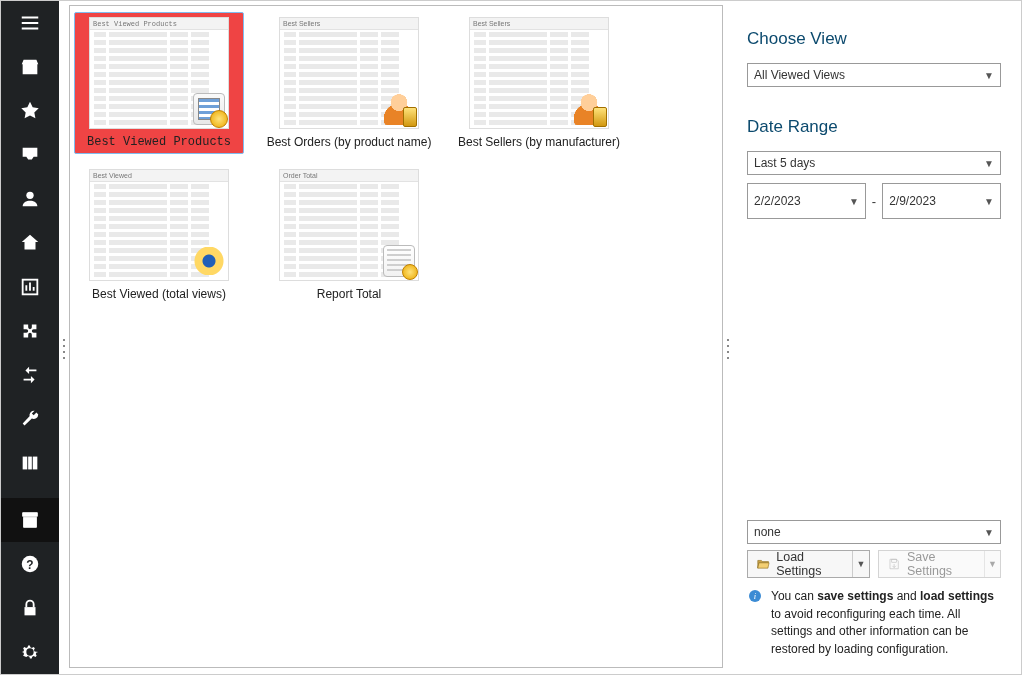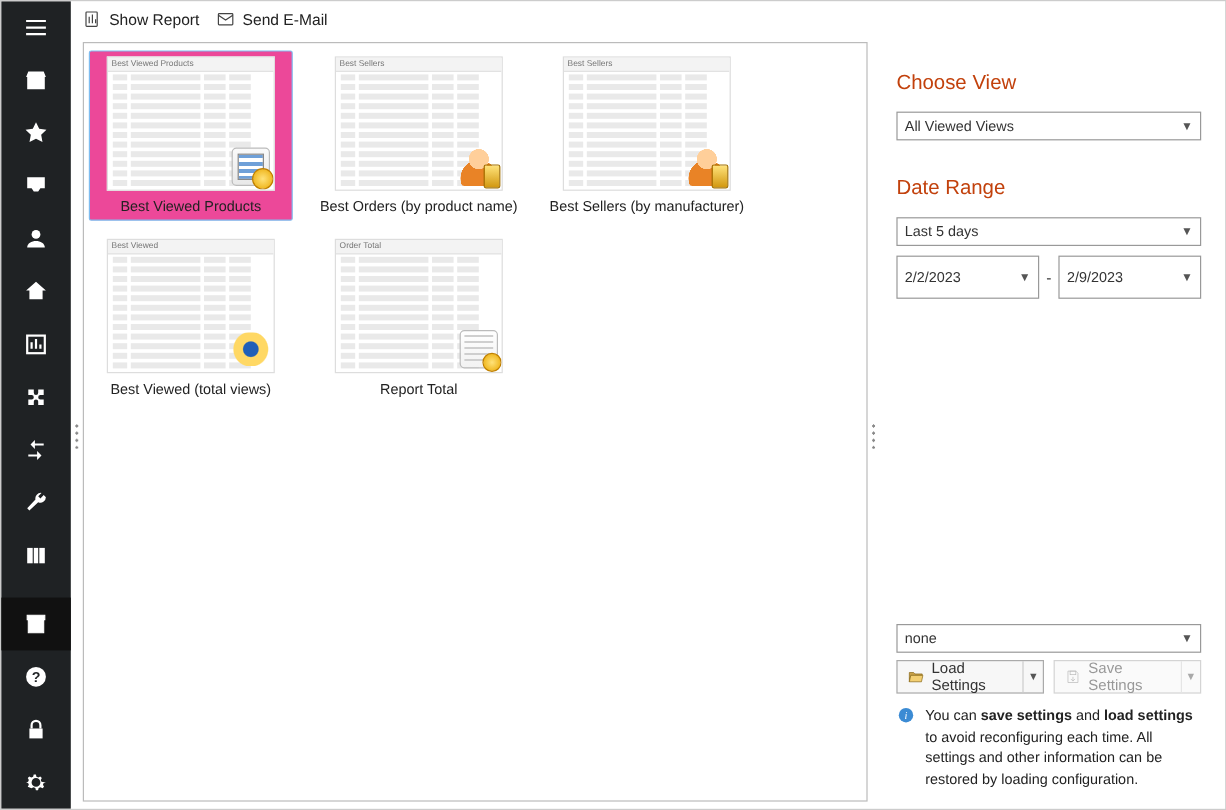--- a/index.html
+++ b/index.html
@@ -12,21 +12,21 @@
 .sidebar .spacer { flex: 1; }
 .main { flex: 1; display: flex; flex-direction: column; }
 .toolbar { height: 30px; display: flex; align-items: center; gap: 14px; padding: 0 10px; border-bottom: 0; }
 .tb-btn { display: flex; align-items: center; gap: 6px; font-size: 13px; cursor: pointer; color: #222; }
 .tb-btn svg { width: 16px; height: 16px; fill: none; stroke: #444; stroke-width: 1.5; }
 .content { flex: 1; display: flex; gap: 16px; padding: 4px 10px 6px 10px; }
 .gallery-wrap { flex: 1; position: relative; }
 .gallery { border: 1px solid #bbb; height: 100%; padding: 6px 4px; }
 .tiles { display: flex; flex-wrap: wrap; gap: 10px 20px; align-content: flex-start; }
 .tile { width: 170px; display: flex; flex-direction: column; align-items: center; cursor: pointer; padding: 4px; border: 1px solid transparent; border-radius: 2px; }
-.tile.selected { background: #ec4899; border: 1px solid #7fbdf0; }
+.tile.selected { background: #ef4444; border: 1px solid #7fbdf0; font-family: Liberation Mono, monospace; }
 .thumb { width: 140px; height: 112px; background: #fff; border: 1px solid #ddd; position: relative; overflow: hidden; }
 .thumb-header { height: 12px; background: #f3f3f3; border-bottom: 1px solid #e2e2e2; font-size: 7px; color: #777; padding-left: 3px; line-height: 12px; }
 .thumb-body { position: absolute; top: 14px; left: 4px; right: 4px; bottom: 4px; }
 .row-line { height: 5px; margin-bottom: 3px; display: flex; gap: 3px; }
 .row-line span { background: #e9e9e9; display: block; }
 .row-line .c1 { width: 12px; }
 .row-line .c2 { width: 58px; }
 .row-line .c3 { width: 18px; }
 .row-line .c4 { width: 18px; }
 .thumb-badge { position: absolute; right: 3px; bottom: 3px; width: 32px; height: 32px; border-radius: 4px; }
@@ -38,21 +38,21 @@
 .badge-eye { background:#fff0; }
 .badge-eye::before { content:""; position:absolute; inset:2px 0; background: radial-gradient(circle at 50% 50%, #1f5fb8 0 6px, #ffd864 7px 14px, transparent 15px); border-radius:50% / 70%;}
 .badge-doc { background:linear-gradient(#fff,#f2f2f2); border:1px solid #bbb;}
 .badge-doc::before { content:""; position:absolute; inset:3px; background: repeating-linear-gradient(#cfcfcf 0 2px, transparent 2px 5px);}
 .badge-doc::after { content:""; position:absolute; right:-4px; bottom:-4px; width:14px; height:14px; border-radius:50%; background: radial-gradient(#ffe27a,#eaa800); border:1px solid #c08000;}
 .tile-label { margin-top: 6px; font-size: 12px; color: #222; text-align: center; white-space: nowrap; }
 .splitter-dots { position:absolute; top:50%; width:4px; height:22px; background: radial-gradient(#888 1px, transparent 1px); background-size: 4px 6px;}
 .sd-left { left:-7px; }
 .sd-right { right:-7px; }
 .right-panel { width: 272px; padding: 24px 10px 10px 8px; display: flex; flex-direction: column; gap: 8px; }
-.section-title { font-size: 17px; color: #c2410c; margin-bottom: 6px; }
+.section-title { font-size: 17px; color: #0c4a6e; margin-bottom: 6px; }
 .select { width: 100%; height: 24px; border: 1px solid #999; background: #fff; display: flex; align-items: center; justify-content: space-between; padding: 0 6px; font-size: 12px; cursor: pointer; }
 .select .chev { font-size: 10px; color: #555; }
 .dr-row { display: flex; align-items: center; gap: 6px; }
 .date-input { flex:1; height: 36px; border: 1px solid #999; display:flex; align-items:center; justify-content:space-between; padding:0 6px; font-size:12px; cursor:pointer;}
 .date-input .chev { font-size:10px; color:#555; }
 .dash { color:#333; }
 .config-block { margin-top: auto; }
 .btn-row { display:flex; gap:8px; margin-top:6px; }
 .combo-btn { display:flex; border:1px solid #aaa; background:#f7f7f7; height:28px; align-items:stretch; cursor:pointer; }
 .combo-btn.disabled { opacity:0.5; cursor:default; }
@@ -146,36 +146,20 @@
         </svg>
       </div>
     <div class="sb-item">
         <svg viewBox="0 0 24 24">
           <path d="M12 8a4 4 0 1 0 0 8 4 4 0 0 0 0-8zm9 4l-2 .5-.7 1.7 1 1.8-1.4 1.4-1.8-1-1.7.7-.5 2h-2l-.5-2-1.7-.7-1.8 1L4.5 16l1-1.8L4.8 12.5 3 12l1.8-.5.7-1.7-1-1.8L5.9 6.6l1.8 1 1.7-.7.5-2h2l.5 2 1.7.7 1.8-1 1.4 1.4-1 1.8.7 1.7z" fill="#fff"></path>
         </svg>
       </div>
   </div>
 
   <div class="main">
-    <div class="toolbar">
-      <div class="tb-btn">
-        <svg viewBox="0 0 24 24">
-            <rect x="4" y="3" width="14" height="18" rx="1"></rect>
-            <path d="M8 9v8M12 6v11M16 12v5"></path>
-          </svg>
-        <span>Show Report</span>
-      </div>
-      <div class="tb-btn">
-        <svg viewBox="0 0 24 24">
-            <rect x="3" y="5" width="18" height="14" rx="1"></rect>
-            <path d="M3 7l9 6 9-6"></path>
-          </svg>
-        <span>Send E-Mail</span>
-      </div>
-    </div>
 
     <div class="content">
       <div class="gallery-wrap">
         <div class="splitter-dots sd-left"></div>
         <div class="gallery">
           <div class="tiles" id="tiles">
               <div class="tile selected">
                 <div class="thumb">
                   <div class="thumb-header">Best Viewed Products</div>
                   <div class="thumb-body">

